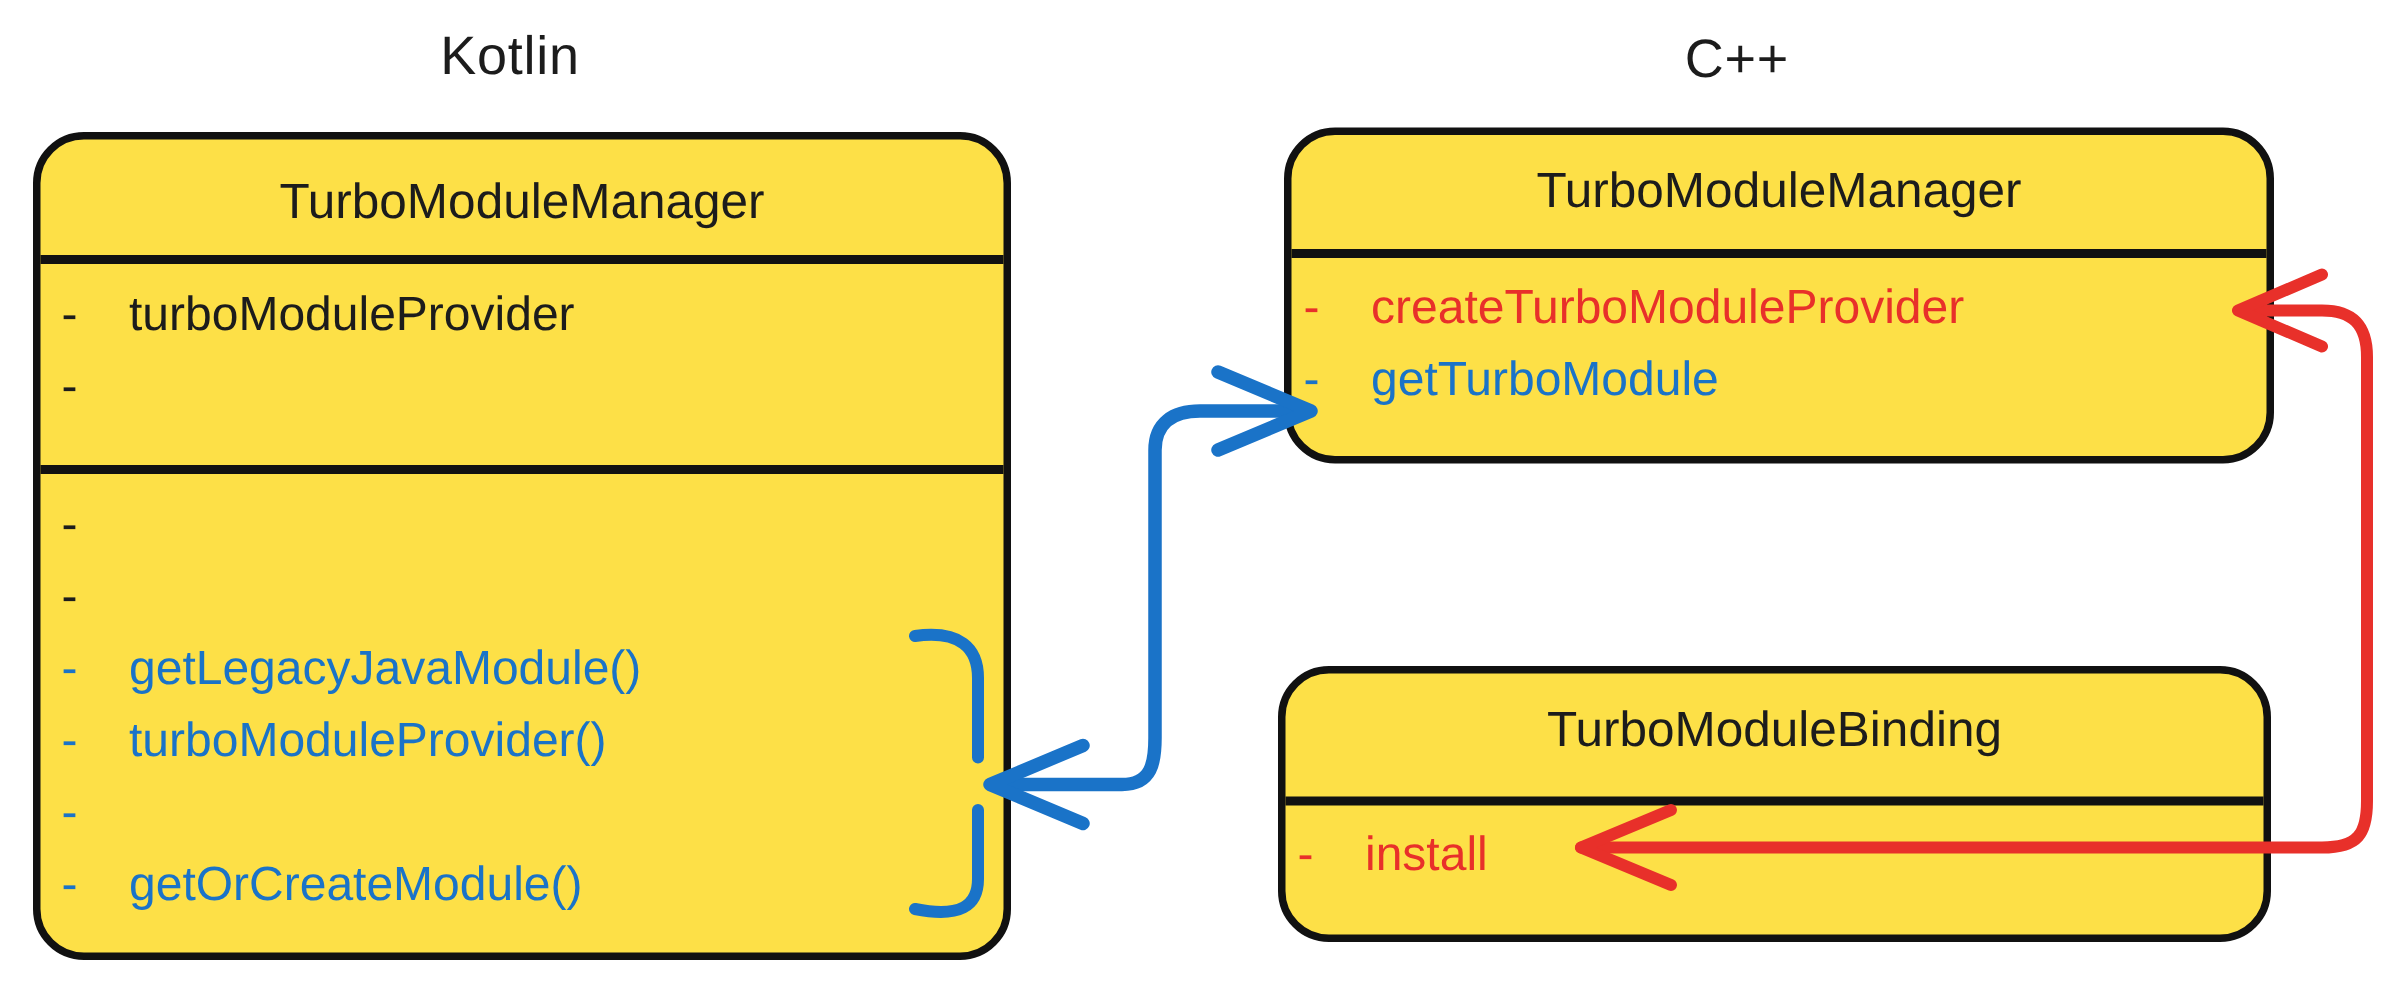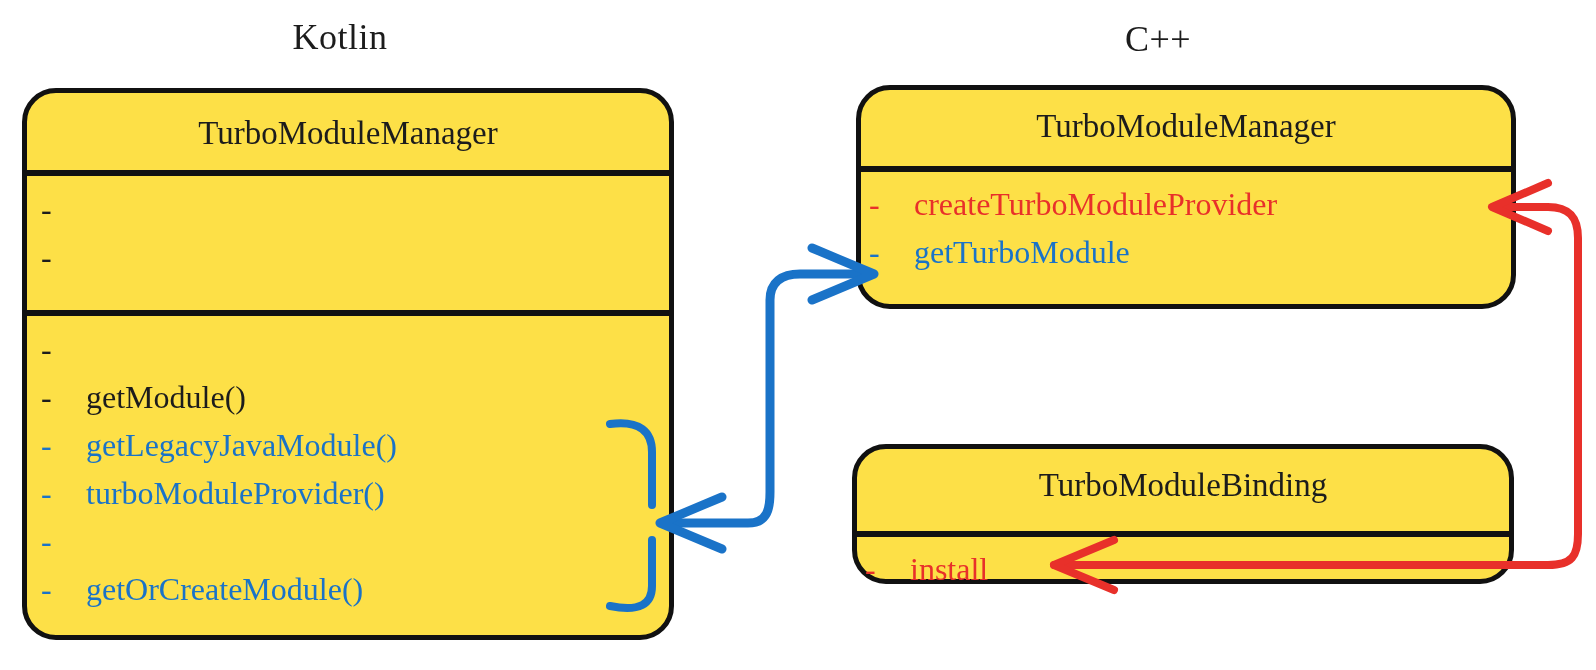--- a/index.html
+++ b/index.html
@@ -7,21 +7,21 @@
     margin: 0;
     padding: 0;
     background: #ffffff;
   }
   #canvas {
     position: relative;
     width: 1596px;
     height: 670px;
     background: #ffffff;
     overflow: hidden;
-    font-family: Liberation Serif, serif;
+    font-family: Liberation Sans, sans-serif;
   }
 
   
   .col-header {
     position: absolute;
     font-size: 36px;
     color: #1c1c1c;
     letter-spacing: 0.5px;
     white-space: nowrap;
     text-align: center;
@@ -32,21 +32,21 @@
   
   .uml-box {
     position: absolute;
     box-sizing: border-box;
     background: #fde047;
     border: 5px solid #111111;
     border-radius: 34px;
   }
   #box-kotlin-tmm  { left: 22px;  top: 88px;  width: 652px; height: 552px; }
   #box-cpp-tmm     { left: 856px; top: 85px;  width: 660px; height: 224px; }
-  #box-cpp-binding { left: 852px; top: 444px; width: 662px; height: 140px; }
+  #box-cpp-binding { left: 852px; top: 444px; width: 662px; height: 184px; }
 
   .box-title {
     position: absolute;
     left: 0;
     width: 100%;
     text-align: center;
     font-size: 33px;
     color: #1c1c1c;
     white-space: nowrap;
   }
@@ -102,35 +102,35 @@
   <div class="col-header" id="hdr-kotlin">Kotlin</div>
   <div class="col-header" id="hdr-cpp">C++</div>
 
   <div class="uml-box" id="box-kotlin-tmm">
     <div class="box-title" style="top: 22px;">TurboModuleManager</div>
     <div class="divider" style="top: 77px;"></div>
 
     <div class="member-list" style="top: 92px; padding-left: 14px;">
       <div class="member-row">
         <span class="member-dash c-black">-</span>
+        <span class="member-name c-black">turboModuleProvider</span>
       </div>
       <div class="member-row">
         <span class="member-dash c-black">-</span>
       </div>
     </div>
 
     <div class="divider" style="top: 217px;"></div>
 
     <div class="member-list" style="top: 232px; padding-left: 14px;">
       <div class="member-row">
         <span class="member-dash c-black">-</span>
       </div>
       <div class="member-row">
         <span class="member-dash c-black">-</span>
-        <span class="member-name c-black">getModule()</span>
       </div>
       <div class="member-row">
         <span class="member-dash c-blue">-</span>
         <span class="member-name c-blue">getLegacyJavaModule()</span>
       </div>
       <div class="member-row">
         <span class="member-dash c-blue">-</span>
         <span class="member-name c-blue">turboModuleProvider()</span>
       </div>
       <div class="member-row">

